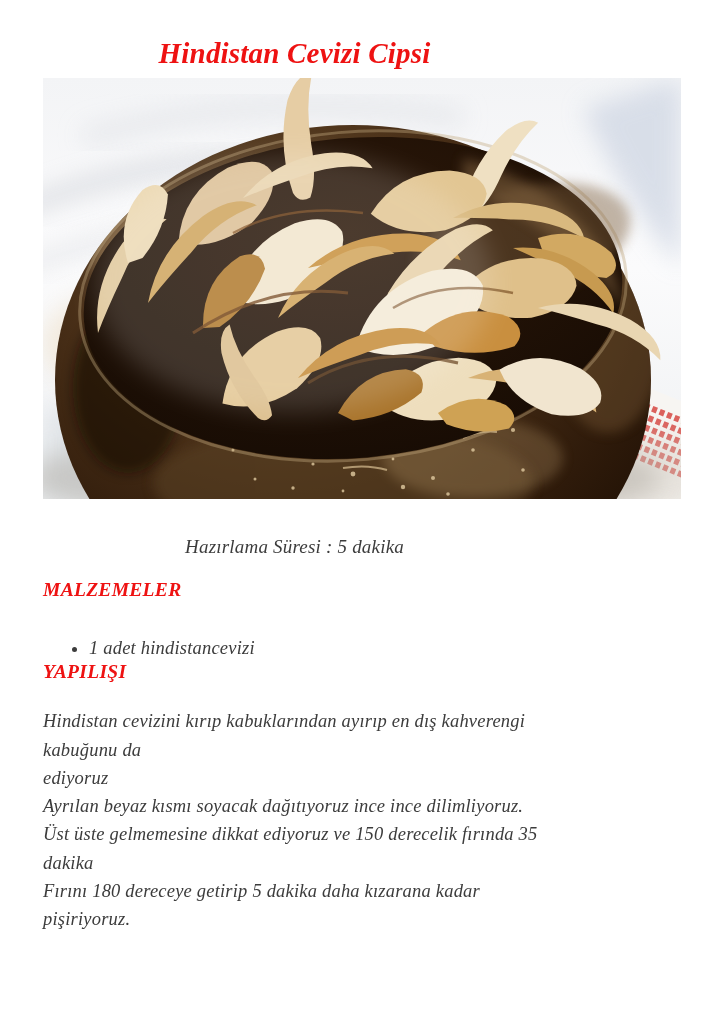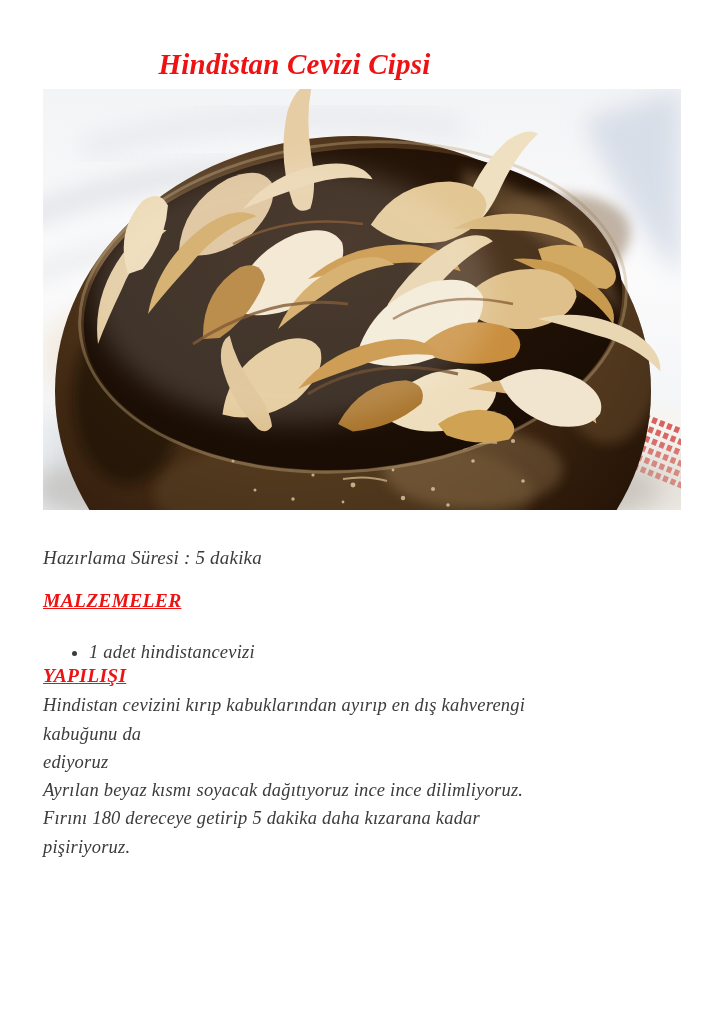--- a/index.html
+++ b/index.html
@@ -7,48 +7,48 @@
     --body-text:#3c3c3c;
     --page-bg:#ffffff;
   }
   *{margin:0;padding:0;box-sizing:border-box;}
   html,body{background:var(--page-bg);}
   body{
     width:724px;height:1024px;margin:0 auto;overflow:hidden;
     font-family:"Liberation Serif","DejaVu Serif",serif;
     color:var(--body-text);
   }
-  .page{width:589px;height:1024px;padding:12px 43px;background:var(--page-bg);}
+  .page{width:589px;height:1024px;padding:1px 43px;background:var(--page-bg);}
   .title{
     padding-top:34px;
     font-size:29px;line-height:1.25;font-style:italic;font-weight:bold;
     color:var(--accent);text-align:center;letter-spacing:.2px;
   }
   .photo{
     margin-top:7px;width:638px;height:421px;overflow:hidden;
     background:#f2f2f3;
   }
   .photo svg{display:block;}
   .times{margin-top:33px;}
   .times p{
-    font-size:19px;line-height:30px;font-style:italic;letter-spacing:.2px;
+    font-size:19px;line-height:30px;font-style:italic;letter-spacing:.2px;text-align:center;
   }
   .section-heading{
     font-size:19.5px;line-height:24px;font-style:italic;font-weight:bold;
-    color:var(--accent);letter-spacing:.3px;text-decoration:underline;
+    color:var(--accent);letter-spacing:.3px;
   }
   .heading-ingredients{margin-top:16px;}
   .heading-method{}
   .ingredients{
-    margin-top:28px;list-style:disc outside;padding-left:46px;
+    margin-top:35px;list-style:disc outside;padding-left:46px;
   }
   .ingredients li{
     font-size:18.5px;line-height:23px;font-style:italic;letter-spacing:.2px;
   }
-  .steps{margin-top:3px;}
+  .steps{margin-top:23px;}
   .steps p{
     font-size:18.5px;line-height:28.3px;font-style:italic;letter-spacing:.2px;
     min-height:28.3px;
   }
 </style>
 </head>
 <body>
 
 <div class="page">
 
@@ -215,16 +215,17 @@
   <ul class="ingredients">
     <li>1 adet hindistancevizi</li>
   </ul>
 
   <h2 class="section-heading heading-method">YAPILIŞI</h2>
 
   <div class="steps">
     <p>Hindistan cevizini kırıp kabuklarından ayırıp en dış kahverengi kabuğunu da</p>
     <p>ediyoruz</p>
     <p>Ayrılan beyaz kısmı soyacak dağıtıyoruz ince ince dilimliyoruz.</p>
+    <p>Üst üste gelmemesine dikkat ediyoruz ve 150 derecelik fırında 35 dakika</p>
     <p>Fırını 180 dereceye getirip 5 dakika daha kızarana kadar pişiriyoruz.</p>
   </div>
 
 </div>
 
 </body></html>

